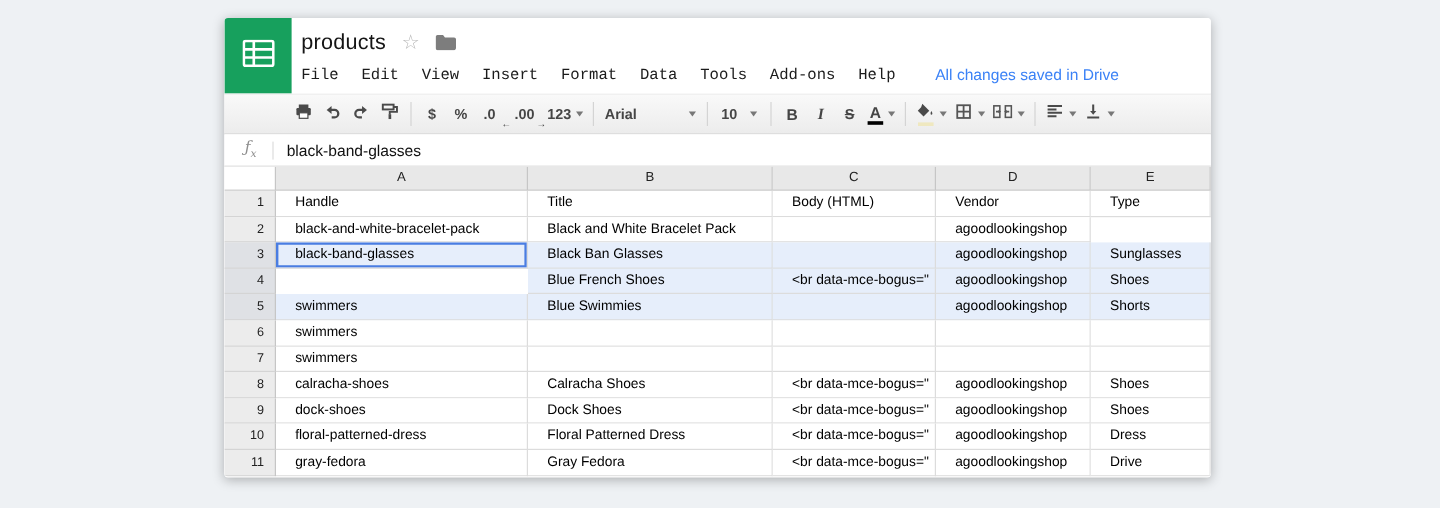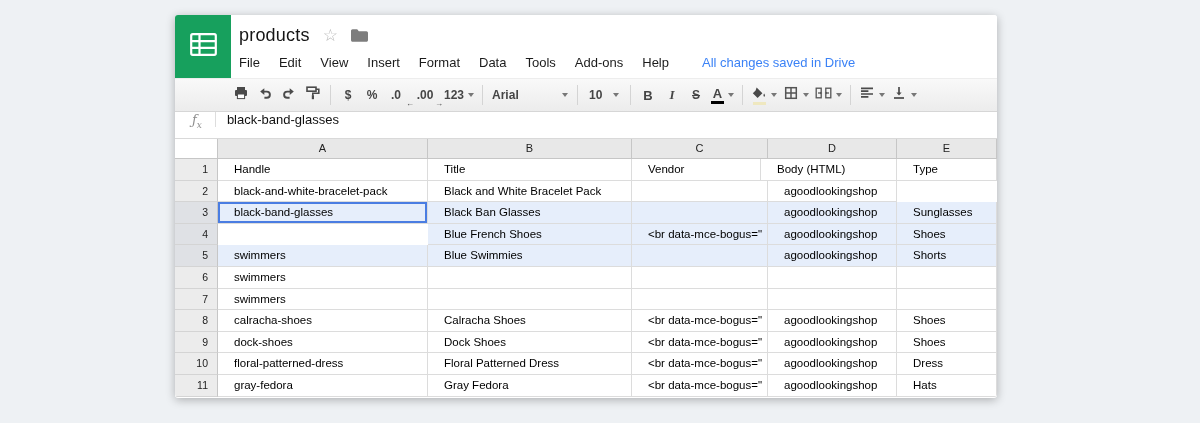--- a/index.html
+++ b/index.html
@@ -1,31 +1,31 @@
 <!DOCTYPE html>
 <html><head>
 <meta charset="utf-8">
 <style>
   * { box-sizing: border-box; margin: 0; padding: 0; }
   html,body { width:1200px; height:423px; overflow:hidden; }
   body { background:#eef1f4; font-family:"Liberation Sans", sans-serif; }
 
-  .card { position:absolute; left:175px; top:15px; width:822px; height:383px;
+  .card { position:absolute; left:187px; top:15px; width:822px; height:383px;
           background:#fff; border-radius:3px; box-shadow:0 2px 10px rgba(0,0,0,.28); }
 
   
   .app-header { display:flex; height:63px; background:#fff; border-radius:3px 3px 0 0; overflow:hidden; }
   .logo { width:56px; height:63px; background:#17a05d; display:flex; align-items:center; justify-content:center; flex:none; cursor:pointer; }
   .head-main { padding:7px 0 0 8px; flex:1; min-width:0; }
   .title-row { display:flex; align-items:center; height:26px; }
   .doc-title { font-size:18px; color:#151515; letter-spacing:.2px; }
   .star { font-size:17px; color:#b9b9b9; margin-left:13px; line-height:1; }
   .folder { margin-left:13px; display:flex; }
   .menu-row { display:flex; align-items:center; height:24px; margin-top:2px; font-size:13px; color:#1b1b1b; }
-  .menu-item { margin-right:19px; cursor:pointer; white-space:nowrap; }
+  .menu-item { margin-right:19px; cursor:pointer; white-space:nowrap;font-family:Liberation Mono, monospace; }
   .saved-status { color:#3b82f6; margin-left:14px; white-space:nowrap; }
 
   
   .toolbar { height:34px; background:linear-gradient(#f9f9f9,#ececec); border-top:1px solid #ededed;
              border-bottom:1px solid #d6d6d6; display:flex; align-items:center; padding-left:54px; }
   .tb-btn { height:24px; min-width:24px; padding:0 3px; display:flex; align-items:center; justify-content:center;
             border-radius:2px; cursor:pointer; color:#444; position:relative; flex:none; }
   .tb-txt { font-size:12px; font-weight:bold; color:#454545; }
   .tb-sep { width:1px; height:20px; background:#d4d4d4; margin:0 5px; flex:none; }
   .caret { width:0; height:0; border-left:3.5px solid transparent; border-right:3.5px solid transparent;
@@ -36,21 +36,21 @@
   .font-select .tb-txt { font-weight:bold; }
   .size-select { width:42px; justify-content:space-between; padding:0 6px; }
   .fmt-b { font-weight:bold; font-size:13px; }
   .fmt-i { font-style:italic; font-family:"Liberation Serif", serif; font-size:13px; font-weight:bold; }
   .fmt-s { text-decoration:line-through; font-size:12px; font-weight:bold; }
   .stack { display:flex; flex-direction:column; align-items:center; line-height:1; }
   .color-bar { width:13px; height:3px; background:#000; margin-top:1px; }
   .fill-bar  { width:13px; height:3px; background:#efe8c0; margin-top:0; }
 
   
-  .formula-bar { height:27px; background:#fff; border-bottom:1px solid #d9d9d9; display:flex; align-items:flex-start; padding-left:17px; }
+  .formula-bar { height:27px; background:#fff; border-bottom:1px solid #d9d9d9; display:flex; align-items:center; padding-left:17px; }
   .fx { font-family:"DejaVu Serif", serif; font-style:italic; font-size:13px; color:#8e8e8e; }
   .fx sub { font-size:9px; }
   .fb-sep { width:1px; height:15px; background:#ddd; margin:0 11px 0 13px; }
   .fb-value { font-size:13px; color:#111; white-space:nowrap; }
 
   
   .grid { width:822px; background:#fff; border-radius:0 0 3px 3px; overflow:hidden; }
   .g-row { display:flex; height:21.6px; }
   .g-head { height:20px; }
   .g-corner { width:43px; flex:none; background:#fff; border-right:1px solid #c6c6c6; border-bottom:1px solid #c6c6c6; }
@@ -264,22 +264,22 @@
         <div class="g-colhead" style="width: 210px;">A</div>
         <div class="g-colhead" style="width: 204px;">B</div>
         <div class="g-colhead" style="width: 136px;">C</div>
         <div class="g-colhead" style="width: 129px;">D</div>
         <div class="g-colhead" style="width: 100px;">E</div>
       </div>
       <div class="g-row">
         <div class="g-rowhead">1</div>
         <div class="g-cell" style="width: 210px;">Handle</div>
         <div class="g-cell" style="width: 204px;">Title</div>
+        <div class="g-cell" style="width: 136px;">Body (HTML)</div>
         <div class="g-cell" style="width: 129px;">Vendor</div>
-        <div class="g-cell" style="width: 136px;">Body (HTML)</div>
         <div class="g-cell" style="width: 100px;">Type</div>
       </div>
       <div class="g-row">
         <div class="g-rowhead">2</div>
         <div class="g-cell" style="width: 210px;">black-and-white-bracelet-pack</div>
         <div class="g-cell" style="width: 204px;">Black and White Bracelet Pack</div>
         <div class="g-cell" style="width: 136px;"></div>
         <div class="g-cell" style="width: 129px;">agoodlookingshop</div>
       </div>
       <div class="g-row">
@@ -345,17 +345,17 @@
         <div class="g-cell" style="width: 136px;">&lt;br data-mce-bogus="</div>
         <div class="g-cell" style="width: 129px;">agoodlookingshop</div>
         <div class="g-cell" style="width: 100px;">Dress</div>
       </div>
       <div class="g-row">
         <div class="g-rowhead">11</div>
         <div class="g-cell" style="width: 210px;">gray-fedora</div>
         <div class="g-cell" style="width: 204px;">Gray Fedora</div>
         <div class="g-cell" style="width: 136px;">&lt;br data-mce-bogus="</div>
         <div class="g-cell" style="width: 129px;">agoodlookingshop</div>
-        <div class="g-cell" style="width: 100px;">Hats</div>
+        <div class="g-cell" style="width: 100px;">Drive</div>
       </div>
     </div>
 
 </div>
 
 </body></html>

